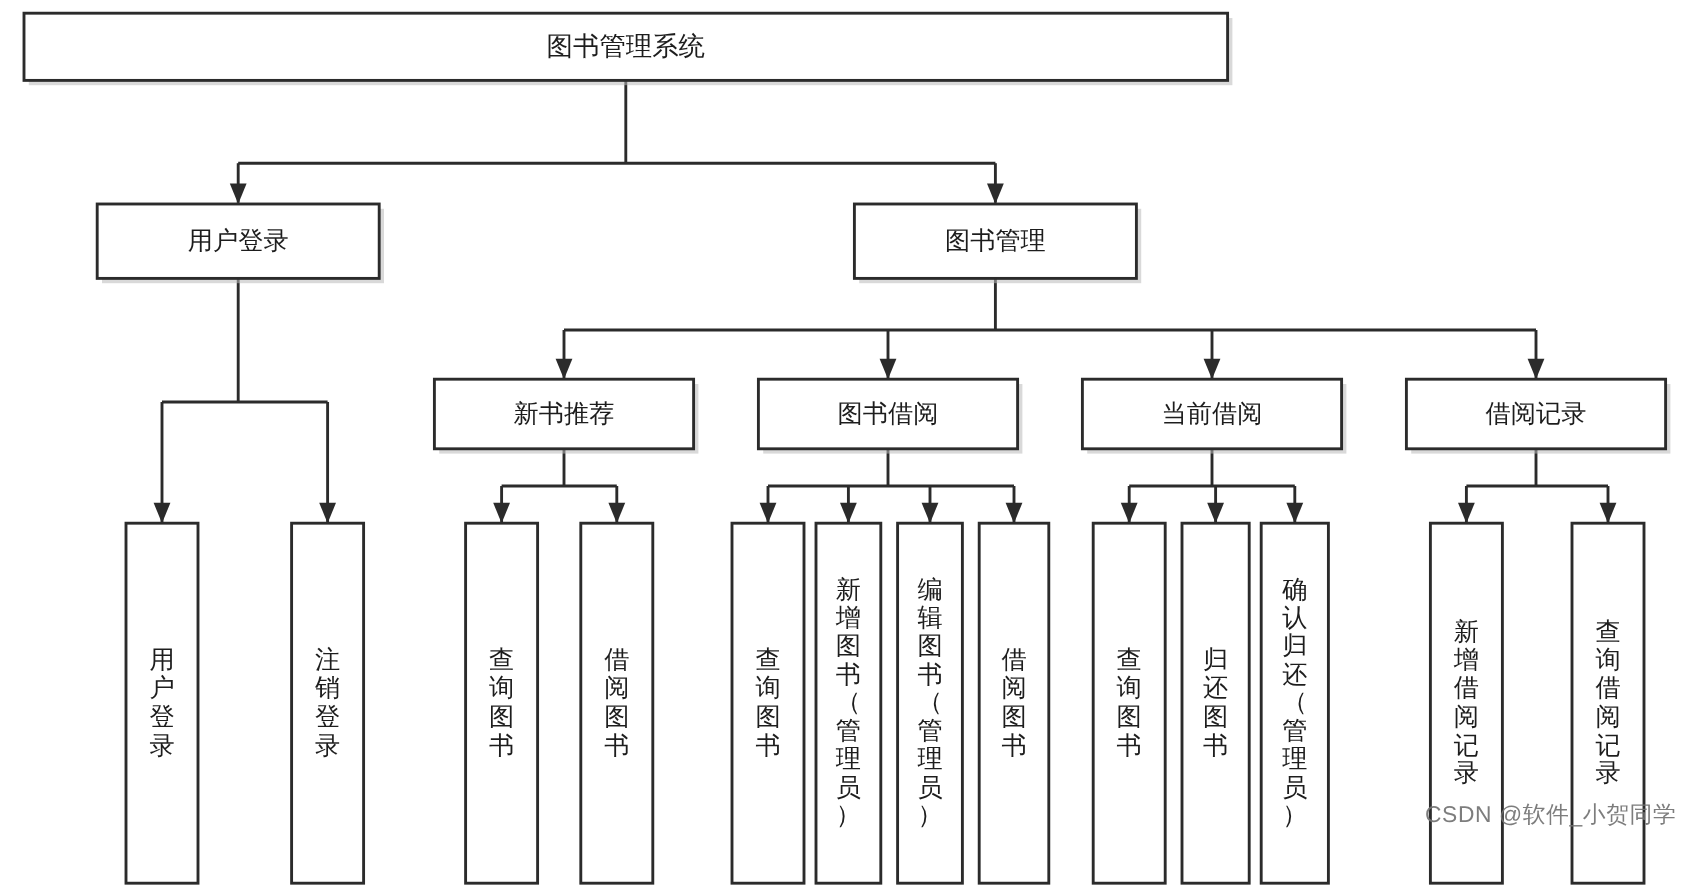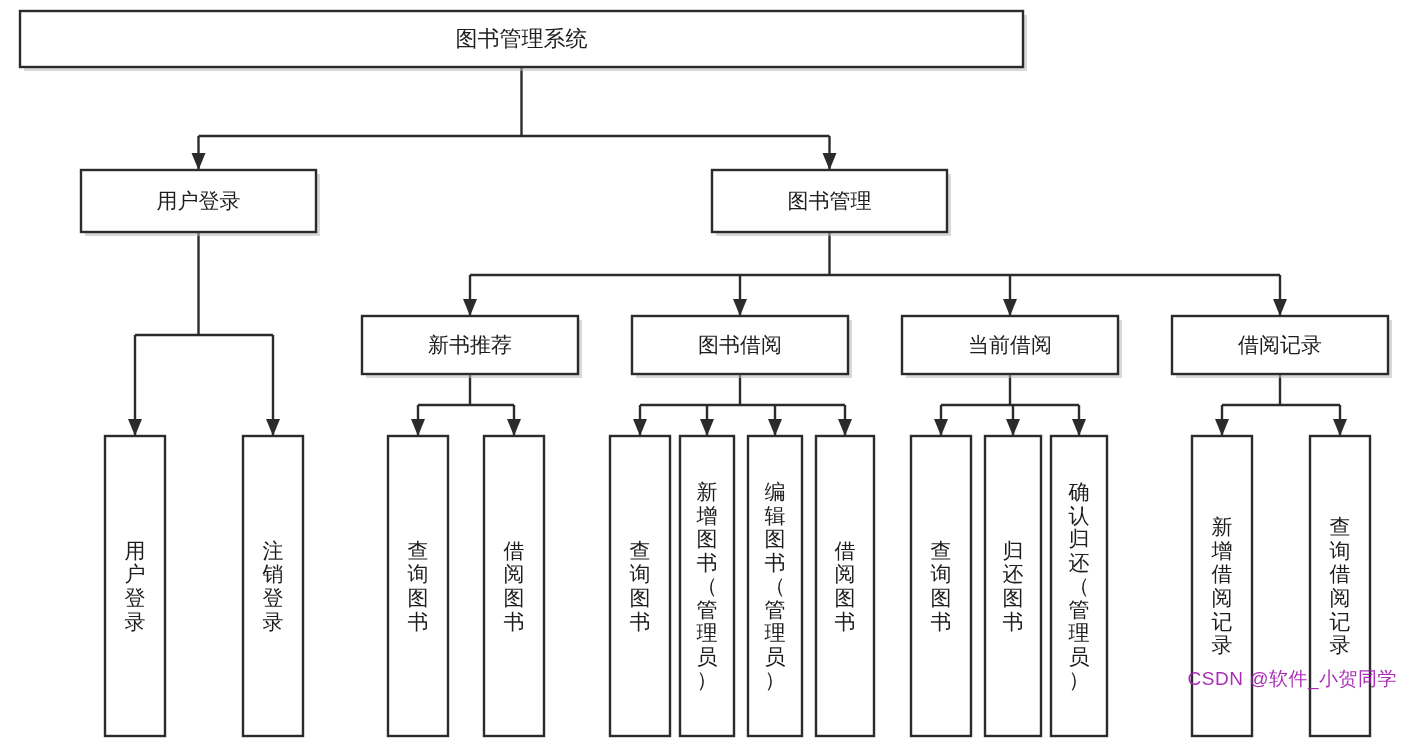--- a/index.html
+++ b/index.html
@@ -75,21 +75,21 @@
   }
   .leaf-label span {
     display: block;
   }
   .watermark {
     position: absolute;
     right: 8px;
     bottom: 4px;
     font-family: "Liberation Sans", "DejaVu Sans", sans-serif;
     font-size: 19px;
-    color: #a21caf;
+    color: #737373;
     letter-spacing: 0.5px;
     opacity: 0.92;
     white-space: nowrap;
   }
 </style>
 </head>
 <body>
 
 <div id="diagram-root">
 

